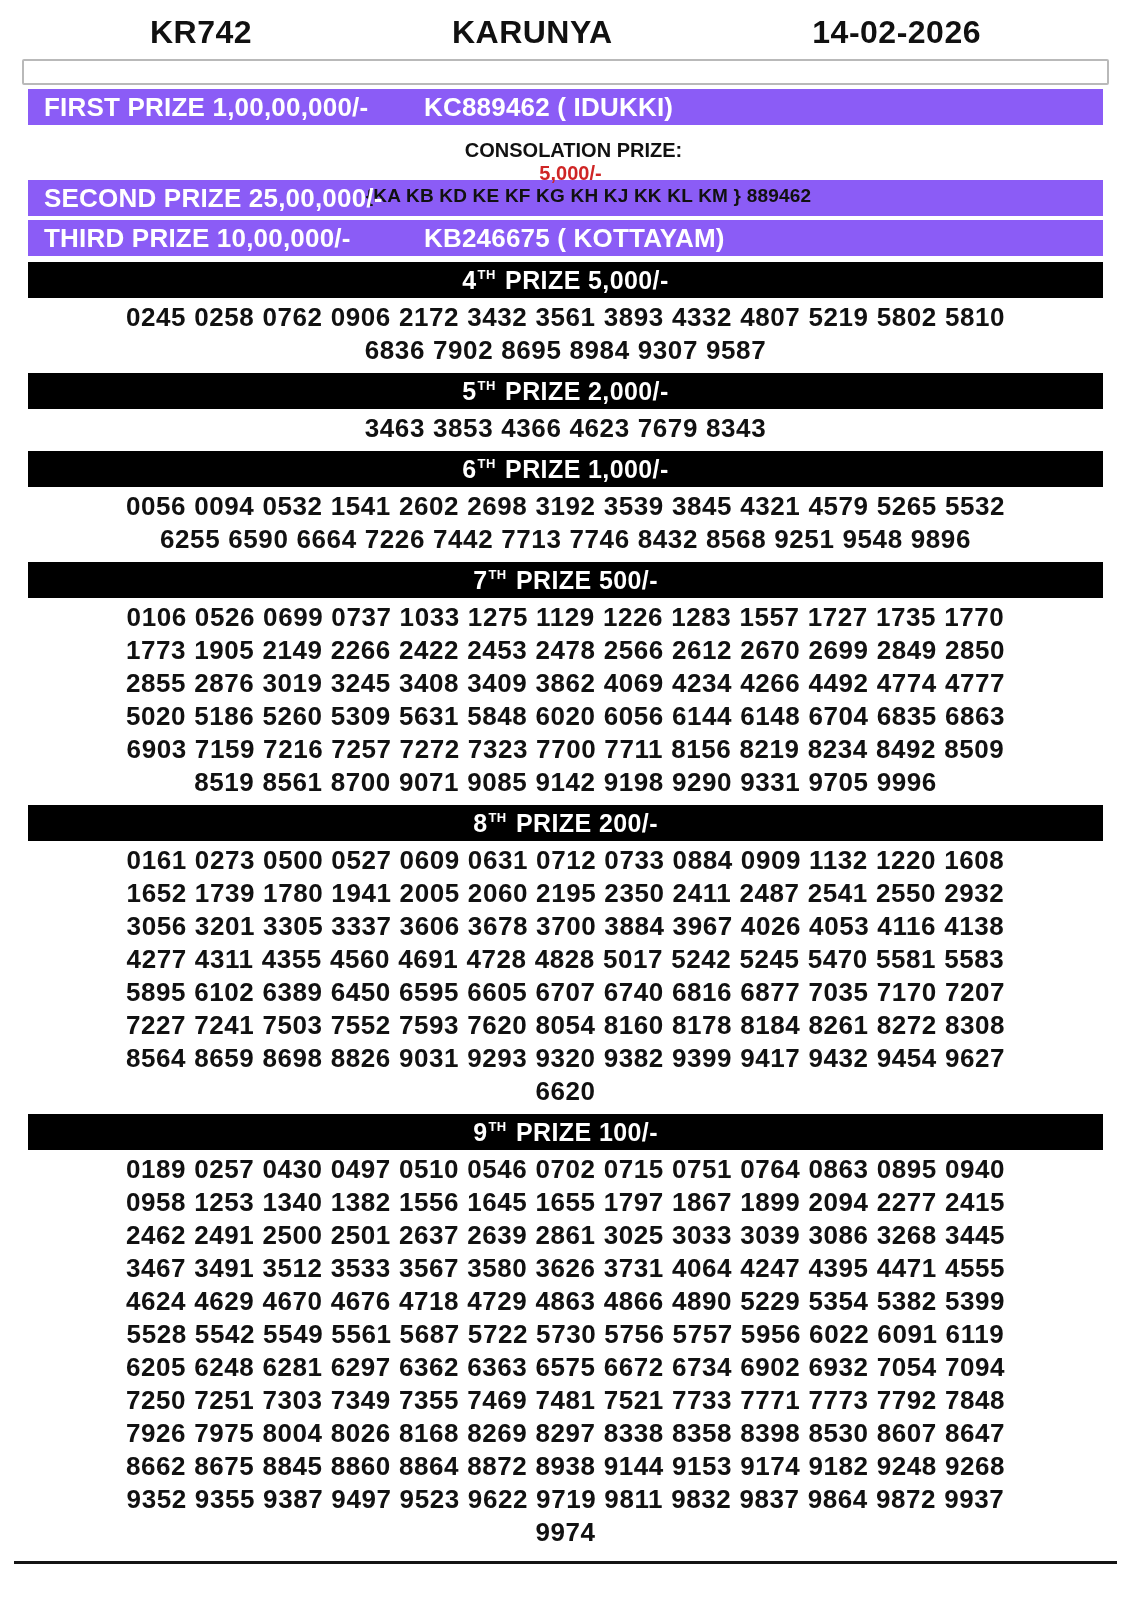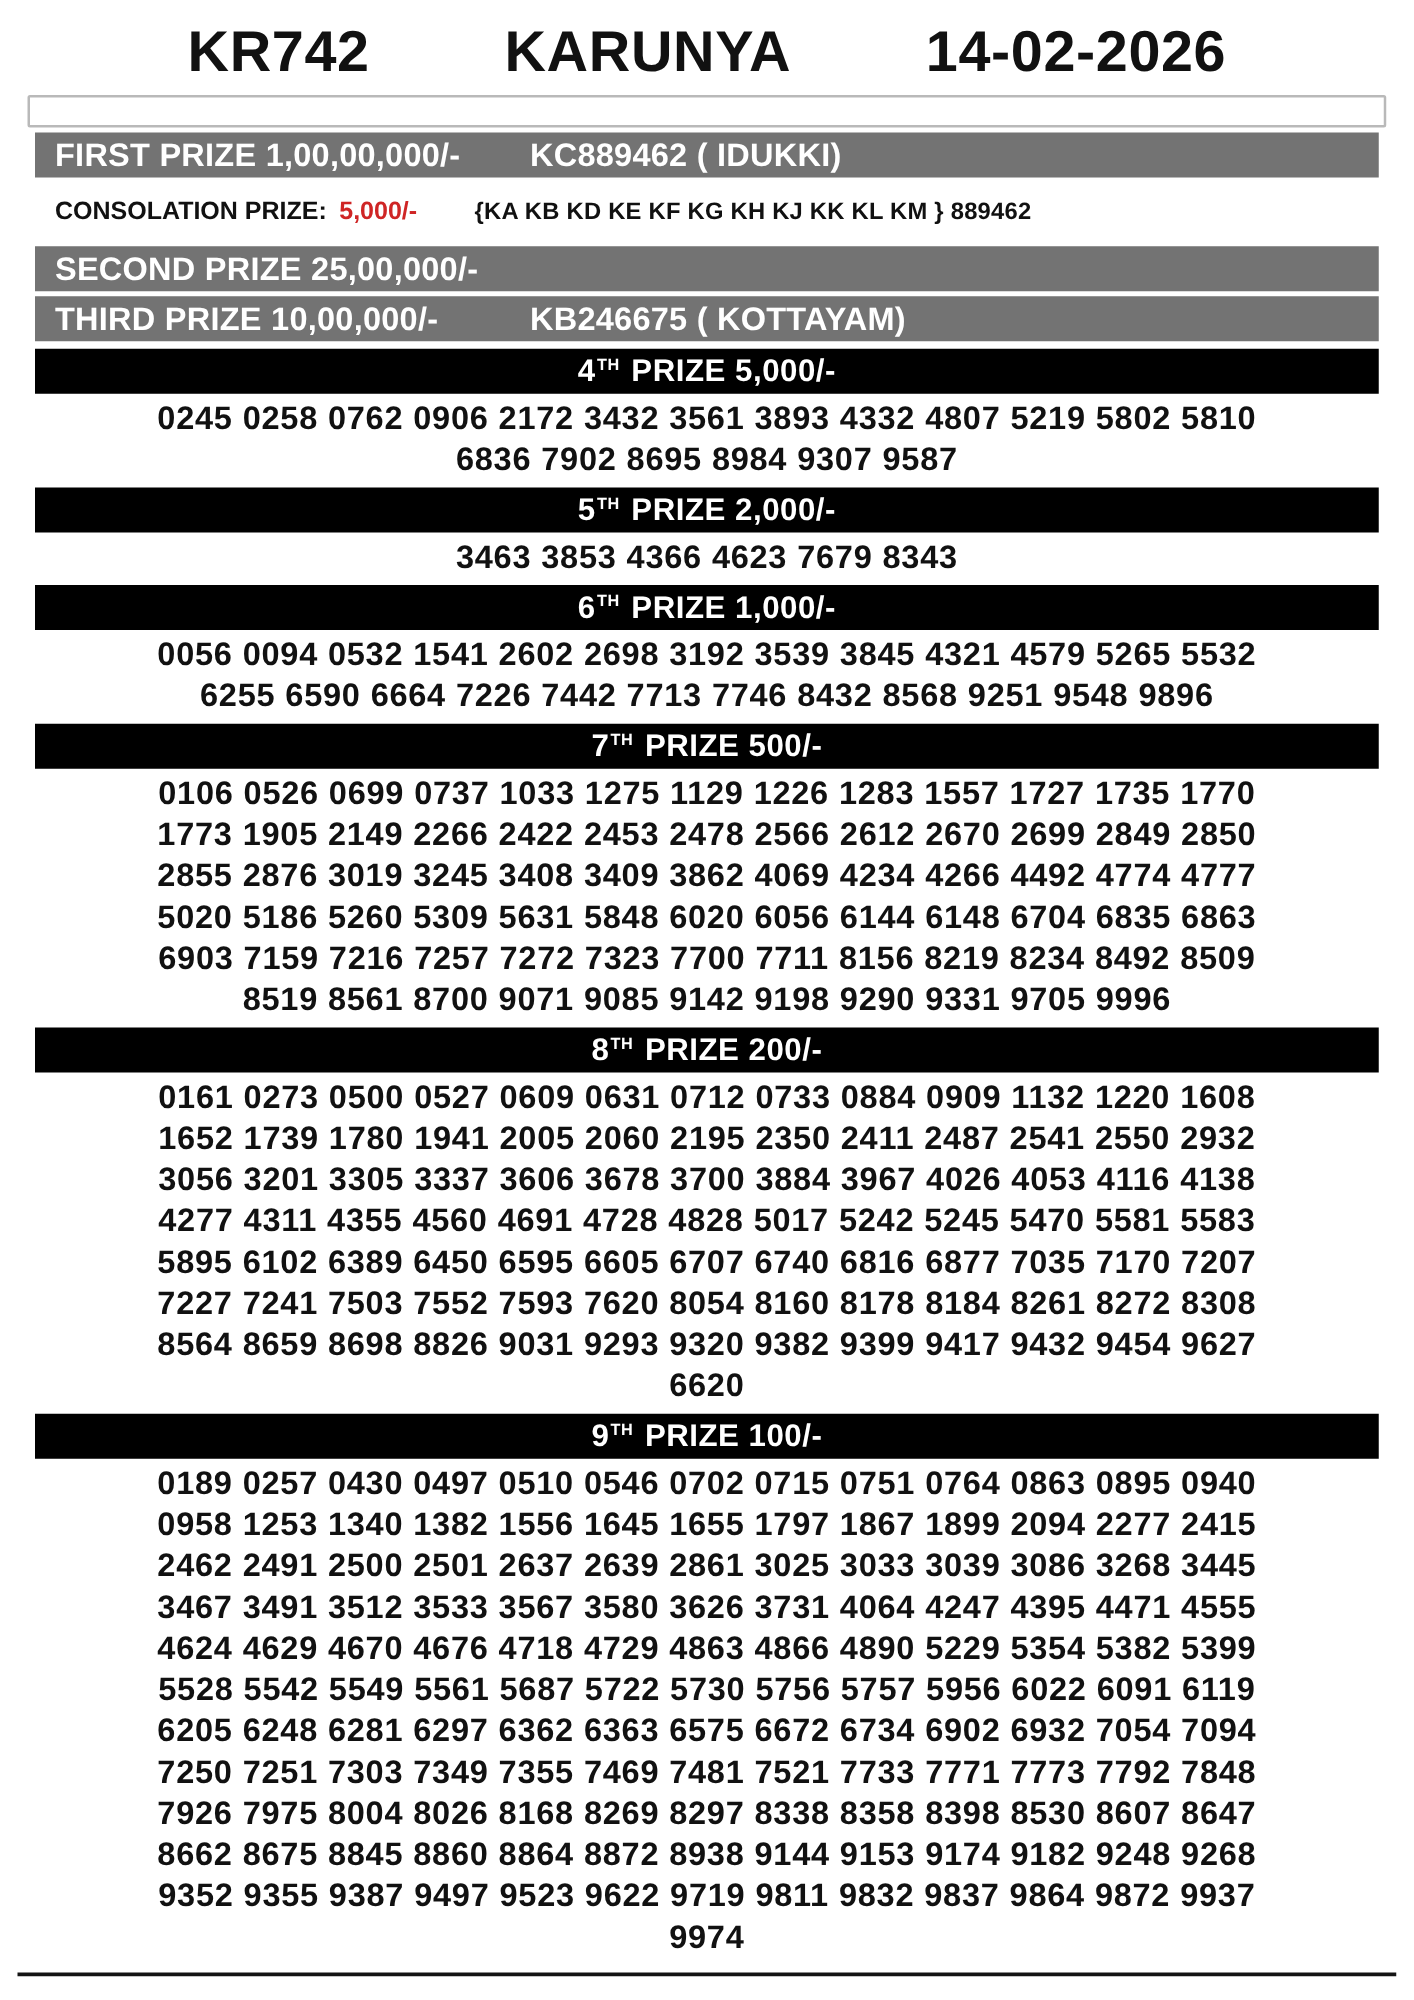--- a/index.html
+++ b/index.html
@@ -12,38 +12,38 @@
     overflow: hidden;
   }
   .page { width: 1131px; height: 1600px; position: relative; }
 
   
   .title-row {
     display: flex;
     align-items: baseline;
     padding: 14px 150px 6px 150px;
     font-weight: bold;
-    font-size: 46px;
+    font-size: 32px;
     color: #111;
     justify-content: space-between;
     letter-spacing: 0.5px;
   }
 
   
   .empty-box {
     margin: 2px 22px 4px 22px;
     height: 26px;
     background: #fff;
     border: 2px solid #b9b9b9;
     border-radius: 2px;
   }
 
   
   .bar {
-    background: #737373;
+    background: #8b5cf6;
     color: #fff;
     margin: 4px 28px;
     height: 36px;
     display: flex;
     align-items: center;
     font-weight: bold;
     font-size: 26px;
     letter-spacing: 0.2px;
     white-space: nowrap;
   }
@@ -53,20 +53,21 @@
   
   .consolation {
     margin: 14px 28px;
     height: 27px;
     display: flex;
     align-items: center;
     font-weight: bold;
     font-size: 20px;
     color: #111;
     white-space: nowrap;
+    flex-direction: column;
   }
   .consolation .c-label { padding-left: 16px; }
   .consolation .c-amount { margin-left: 10px; }
   .consolation .c-series { margin-left: 46px; font-size: 19px; letter-spacing: 0.2px; }
 
   
   .section-bar {
     background: #000;
     color: #fff;
     margin: 6px 28px 3px 28px;

